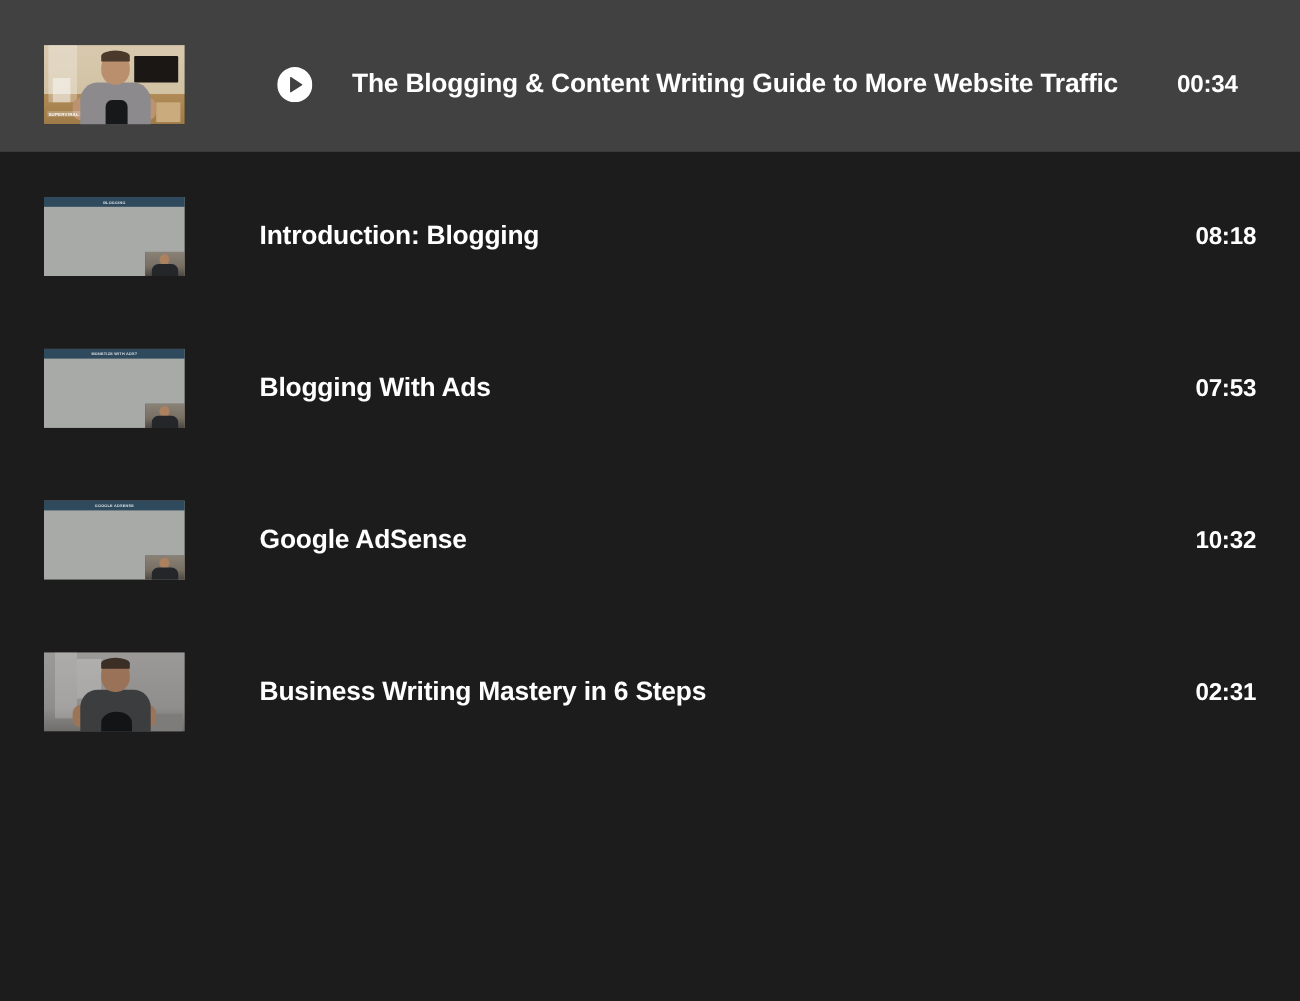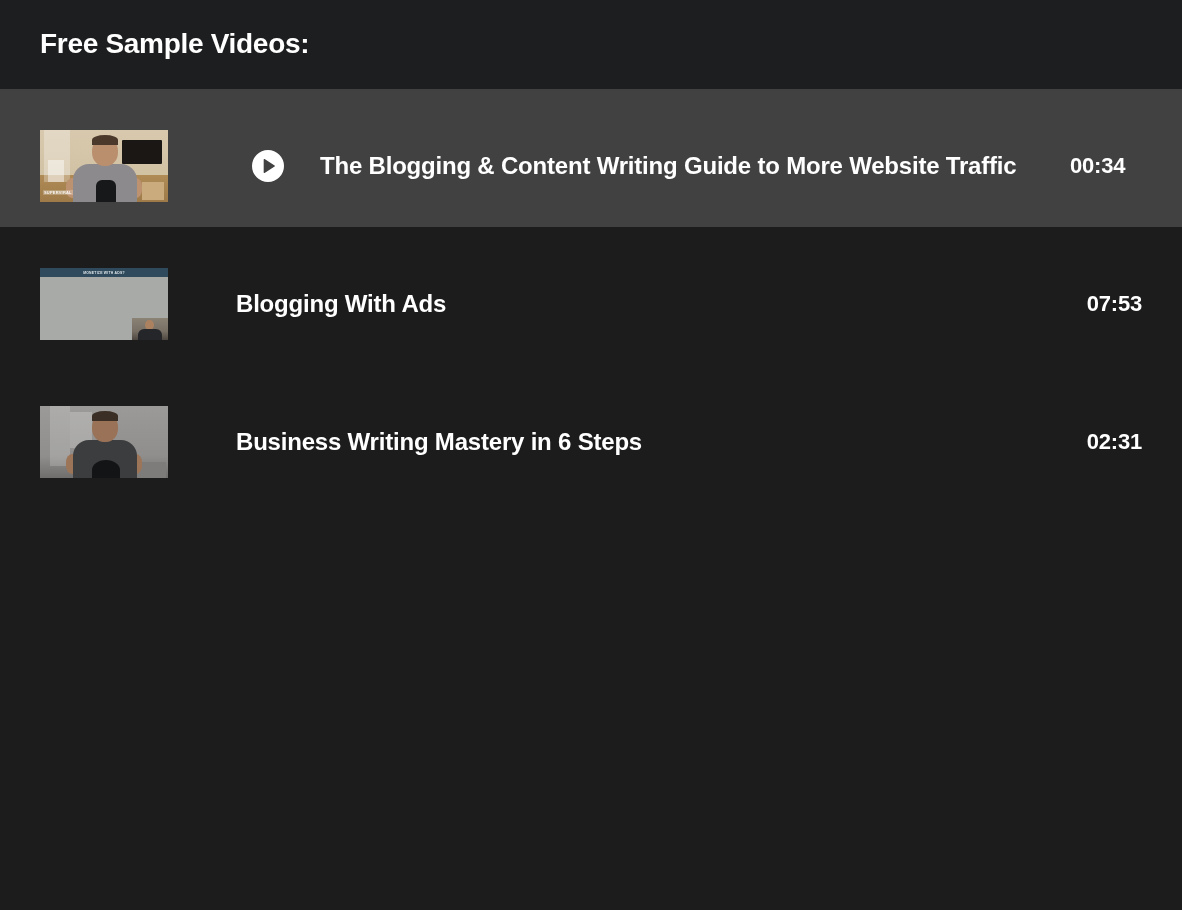--- a/index.html
+++ b/index.html
@@ -323,23 +323,20 @@
     text-align: center;
     margin-left: 20px;
     white-space: nowrap;
   }
 </style>
 </head>
 <body>
 
 <div class="page">
 
-  <div class="header">
-    <h1 class="header-title">Free Sample Videos:</h1>
-  </div>
 
   <div class="video-list">
 
     <div class="video-row active">
       <div class="thumb">
         <div class="thumb-face">
           <div class="room"></div>
           <div class="door"></div>
           <div class="appliance"></div>
           <div class="tv"></div>
@@ -356,38 +353,70 @@
       <div class="play-btn">
         <svg width="32" height="32" viewBox="0 0 32 32" aria-hidden="true">
           <path fill="#ffffff" fill-rule="evenodd" d="M16 0a16 16 0 1 0 0 32 16 16 0 0 0 0-32zm-3.4 9.1 10 6.4c.4.25.4.75 0 1l-10 6.4a.6.6 0 0 1-.92-.5V9.6c0-.47.52-.75.92-.5z"></path>
         </svg>
       </div>
       <div class="video-title">The Blogging &amp; Content Writing Guide to More Website Traffic</div>
       <div class="video-duration">00:34</div>
     </div>
 
 
+    <div class="video-row plain">
+      <div class="thumb">
+        <div class="thumb-slide">
+          <div class="slide-bar">
+            <span class="slide-bar-text">BLOGGING</span>
+          </div>
+          <div class="inset">
+            <div class="bg"></div>
+              <div class="h"></div>
+              <div class="b"></div>
+          </div>
+        </div>
+      </div>
+      <div class="video-title">Introduction: Blogging</div>
+      <div class="video-duration">08:18</div>
+    </div>
 
     <div class="video-row plain">
       <div class="thumb">
         <div class="thumb-slide">
           <div class="slide-bar">
             <span class="slide-bar-text">MONETIZE WITH ADS?</span>
           </div>
           <div class="inset">
             <div class="bg"></div>
               <div class="h"></div>
               <div class="b"></div>
           </div>
         </div>
       </div>
       <div class="video-title">Blogging With Ads</div>
       <div class="video-duration">07:53</div>
     </div>
 
+    <div class="video-row plain">
+      <div class="thumb">
+        <div class="thumb-slide">
+          <div class="slide-bar">
+            <span class="slide-bar-text">GOOGLE ADSENSE</span>
+          </div>
+          <div class="inset">
+            <div class="bg"></div>
+              <div class="h"></div>
+              <div class="b"></div>
+          </div>
+        </div>
+      </div>
+      <div class="video-title">Google AdSense</div>
+      <div class="video-duration">10:32</div>
+    </div>
 
     <div class="video-row plain">
       <div class="thumb">
         <div class="thumb-face dim">
           <div class="room"></div>
           <div class="door"></div>
           <div class="appliance"></div>
           <div class="chair"></div>
           <div class="hand-l"></div>
           <div class="hand-r"></div>

